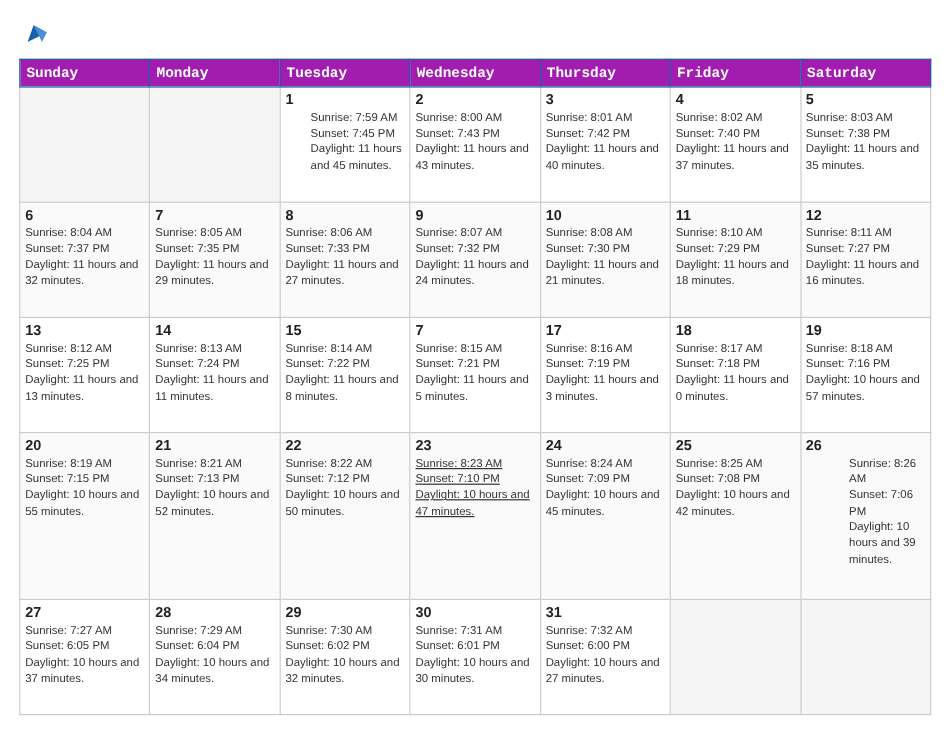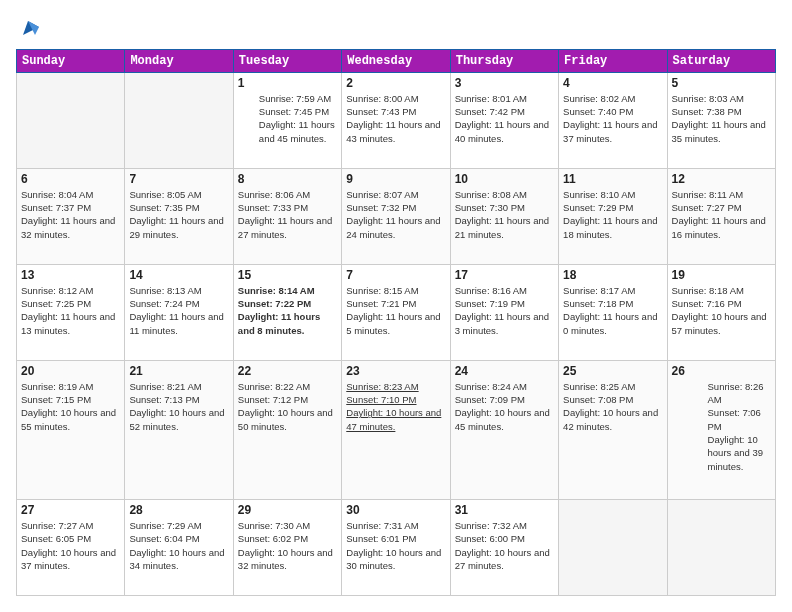--- a/index.html
+++ b/index.html
@@ -201,21 +201,21 @@
 Daylight: 11 hours and 13 minutes.</div>
           </td>
           <td>
             <div class="day-number">14</div>
             <div class="day-info" style="white-space: pre-line;">Sunrise: 8:13 AM
 Sunset: 7:24 PM
 Daylight: 11 hours and 11 minutes.</div>
           </td>
           <td>
             <div class="day-number">15</div>
-            <div class="day-info" style="white-space: pre-line; font-weight: bold;">Sunrise: 8:14 AM
+            <div class="day-info" style="white-space: pre-line;">Sunrise: 8:14 AM
 Sunset: 7:22 PM
 Daylight: 11 hours and 8 minutes.</div>
           </td>
           <td>
             <div class="day-number">7</div>
             <div class="day-info" style="white-space: pre-line;">Sunrise: 8:15 AM
 Sunset: 7:21 PM
 Daylight: 11 hours and 5 minutes.</div>
           </td>
           <td>

